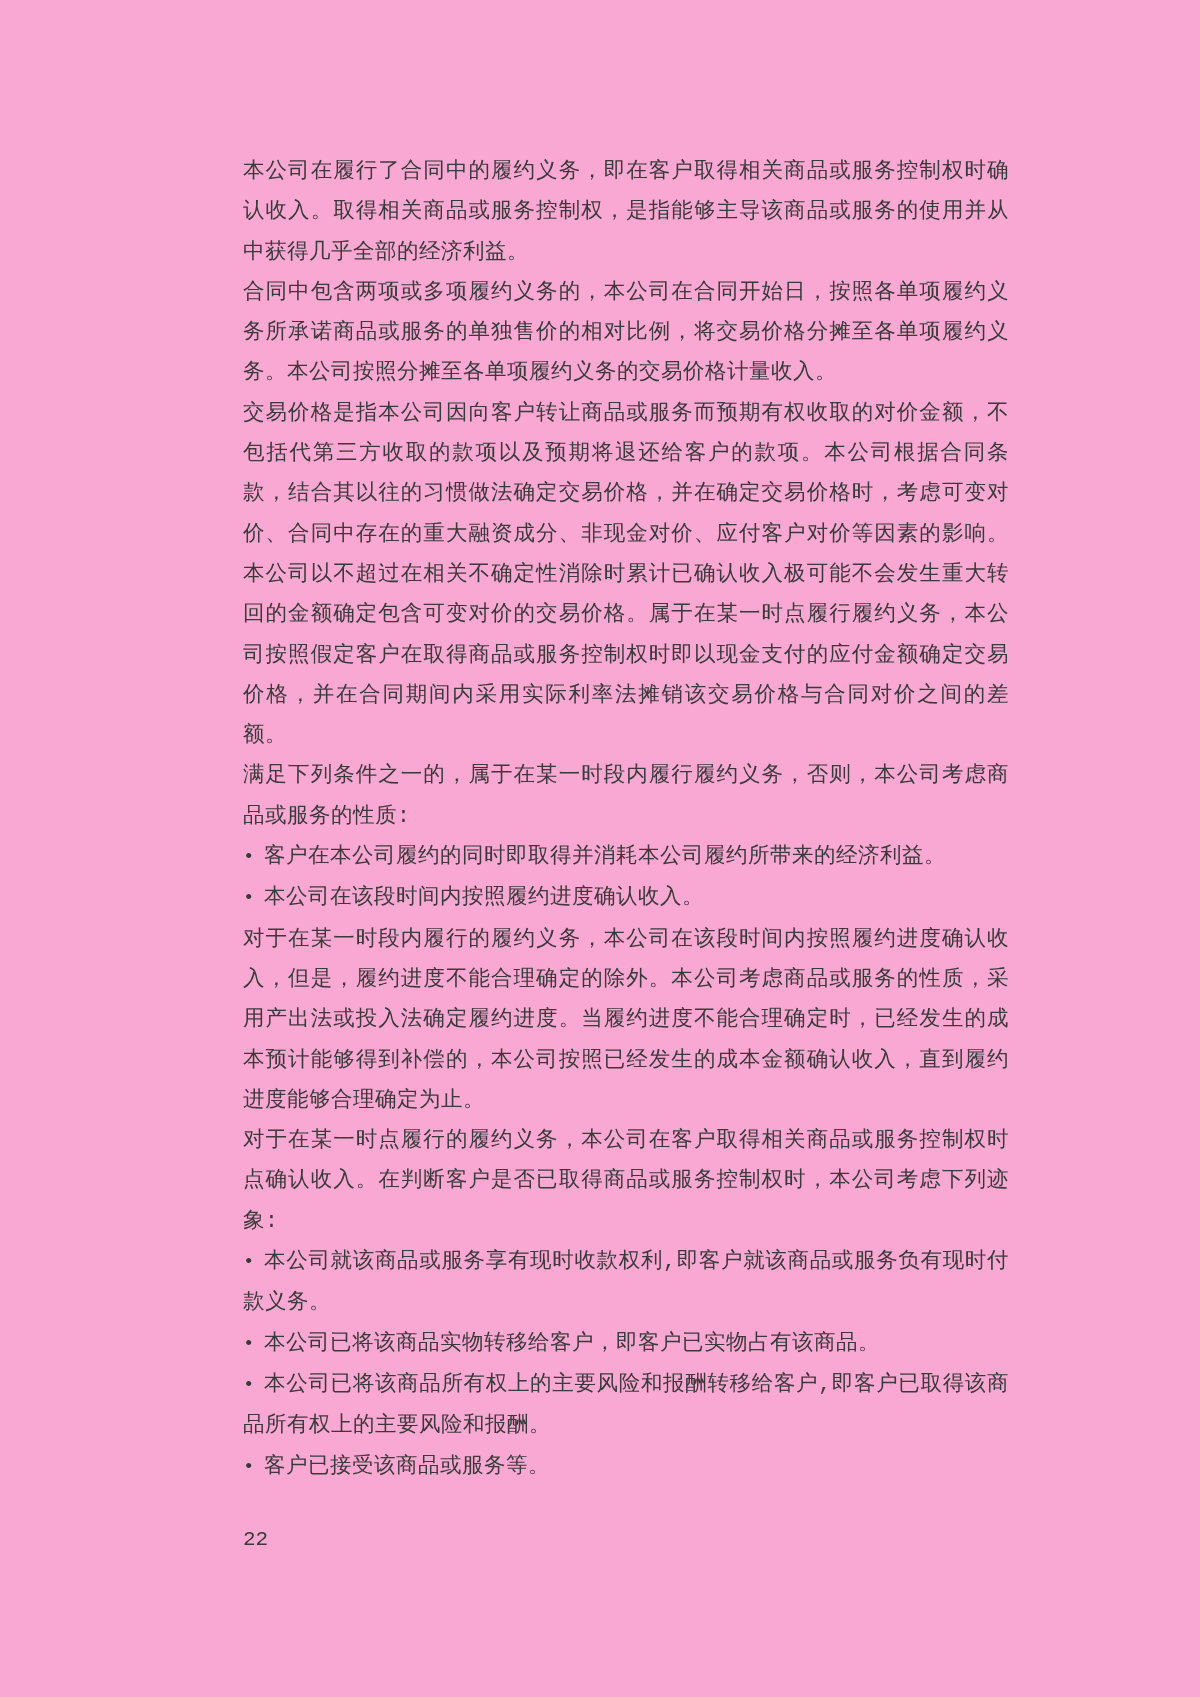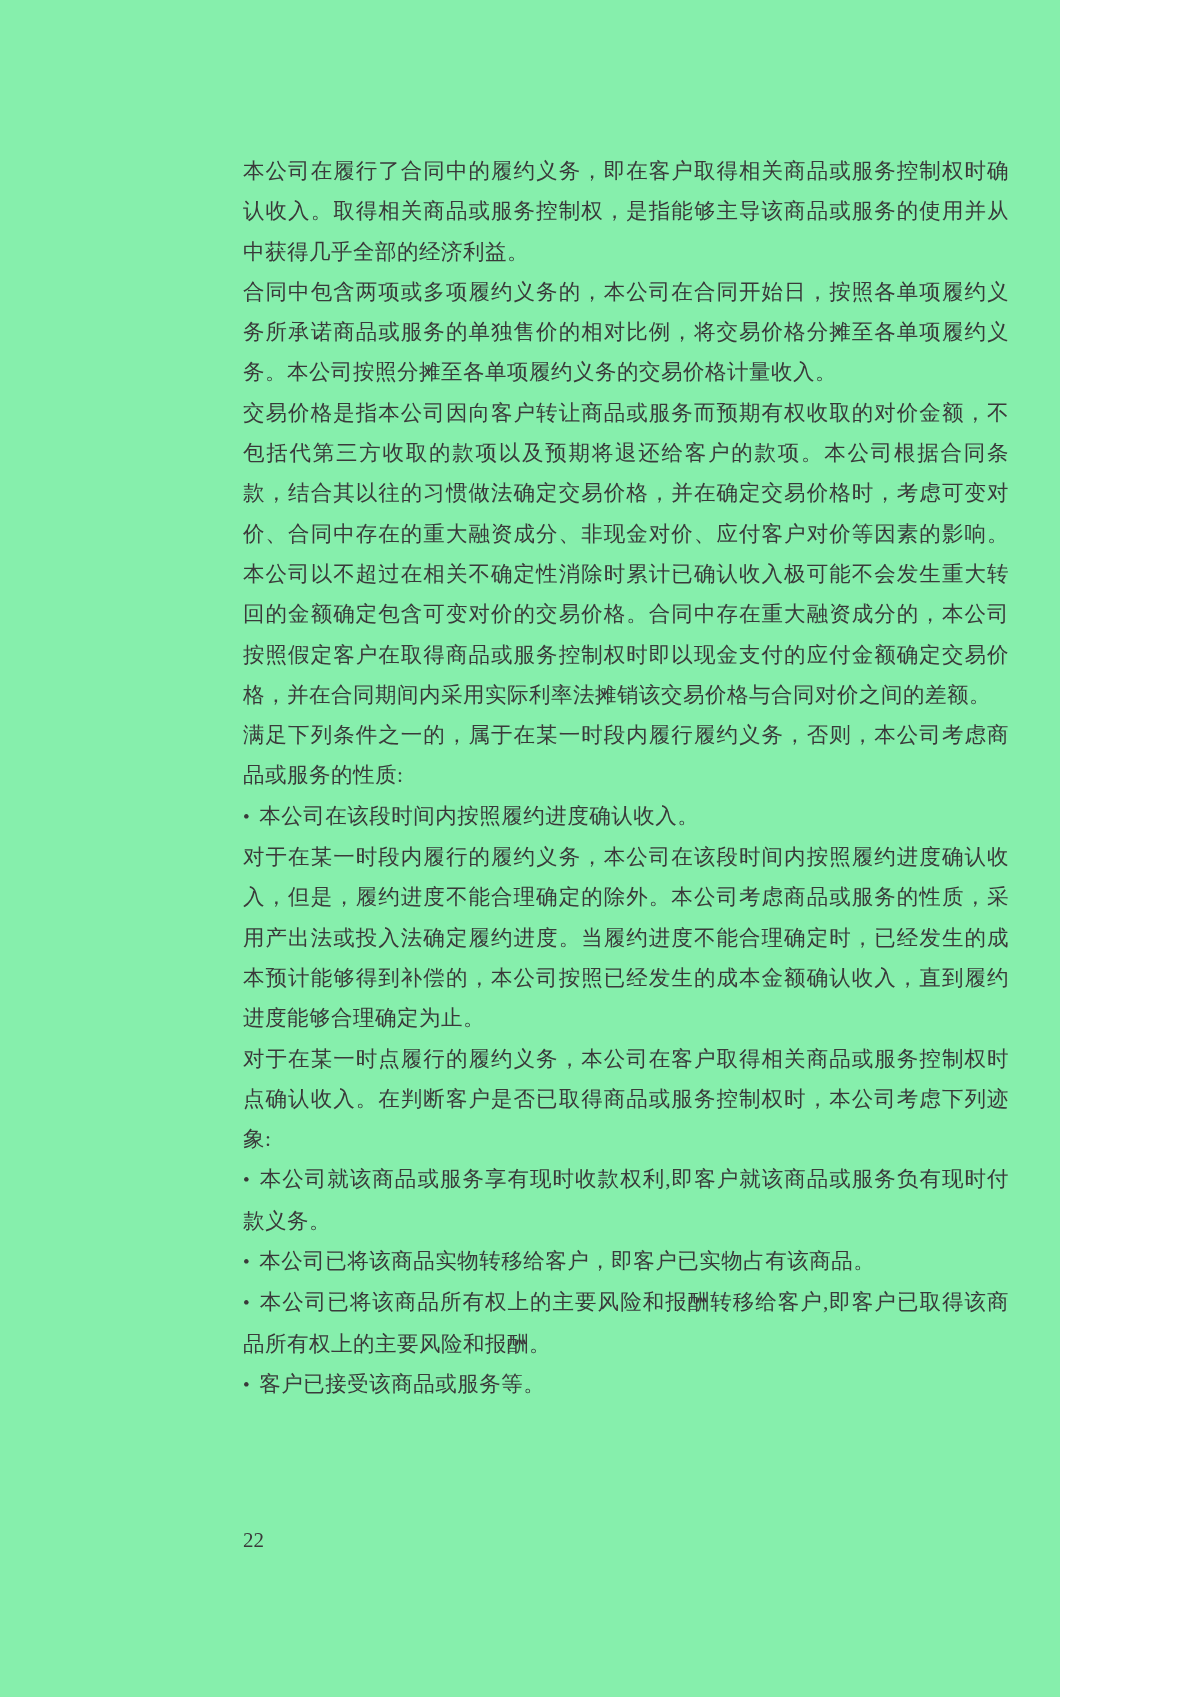--- a/index.html
+++ b/index.html
@@ -2,24 +2,24 @@
 <html><head>
 <meta charset="utf-8">
 <style>
   html, body {
     margin: 0;
     padding: 0;
     background: #ffffff;
   }
   .page {
     position: relative;
-    width: 1060px;
+    width: 1200px;
     height: 1697px;
-    background: #86efac;
-    font-family: Liberation Serif, serif;
+    background: #f9a8d4;
+    font-family: Liberation Mono, monospace;
     color: #3a3a3a;
     overflow: hidden;
   }
   .doc-body {
     position: absolute;
     left: 243px;
     top: 151px;
     width: 766px;
   }
   .para {
@@ -54,24 +54,27 @@
 
 <div class="page">
   <div class="doc-body">
       <p class="para">
     <span class="block-text">本公司在履行了合同中的履约义务，即在客户取得相关商品或服务控制权时确认收入。取得相关商品或服务控制权，是指能够主导该商品或服务的使用并从中获得几乎全部的经济利益。</span>
   </p>
       <p class="para">
     <span class="block-text">合同中包含两项或多项履约义务的，本公司在合同开始日，按照各单项履约义务所承诺商品或服务的单独售价的相对比例，将交易价格分摊至各单项履约义务。本公司按照分摊至各单项履约义务的交易价格计量收入。</span>
   </p>
       <p class="para">
-    <span class="block-text">交易价格是指本公司因向客户转让商品或服务而预期有权收取的对价金额，不包括代第三方收取的款项以及预期将退还给客户的款项。本公司根据合同条款，结合其以往的习惯做法确定交易价格，并在确定交易价格时，考虑可变对价、合同中存在的重大融资成分、非现金对价、应付客户对价等因素的影响。本公司以不超过在相关不确定性消除时累计已确认收入极可能不会发生重大转回的金额确定包含可变对价的交易价格。合同中存在重大融资成分的，本公司按照假定客户在取得商品或服务控制权时即以现金支付的应付金额确定交易价格，并在合同期间内采用实际利率法摊销该交易价格与合同对价之间的差额。</span>
+    <span class="block-text">交易价格是指本公司因向客户转让商品或服务而预期有权收取的对价金额，不包括代第三方收取的款项以及预期将退还给客户的款项。本公司根据合同条款，结合其以往的习惯做法确定交易价格，并在确定交易价格时，考虑可变对价、合同中存在的重大融资成分、非现金对价、应付客户对价等因素的影响。本公司以不超过在相关不确定性消除时累计已确认收入极可能不会发生重大转回的金额确定包含可变对价的交易价格。属于在某一时点履行履约义务，本公司按照假定客户在取得商品或服务控制权时即以现金支付的应付金额确定交易价格，并在合同期间内采用实际利率法摊销该交易价格与合同对价之间的差额。</span>
   </p>
       <p class="para">
     <span class="block-text">满足下列条件之一的，属于在某一时段内履行履约义务，否则，本公司考虑商品或服务的性质:</span>
+  </p>
+      <p class="para bullet">
+    <span class="bullet-char">•</span><span class="block-text">客户在本公司履约的同时即取得并消耗本公司履约所带来的经济利益。</span>
   </p>
       <p class="para bullet">
     <span class="bullet-char">•</span><span class="block-text">本公司在该段时间内按照履约进度确认收入。</span>
   </p>
       <p class="para">
     <span class="block-text">对于在某一时段内履行的履约义务，本公司在该段时间内按照履约进度确认收入，但是，履约进度不能合理确定的除外。本公司考虑商品或服务的性质，采用产出法或投入法确定履约进度。当履约进度不能合理确定时，已经发生的成本预计能够得到补偿的，本公司按照已经发生的成本金额确认收入，直到履约进度能够合理确定为止。</span>
   </p>
       <p class="para">
     <span class="block-text">对于在某一时点履行的履约义务，本公司在客户取得相关商品或服务控制权时点确认收入。在判断客户是否已取得商品或服务控制权时，本公司考虑下列迹象:</span>
   </p>

